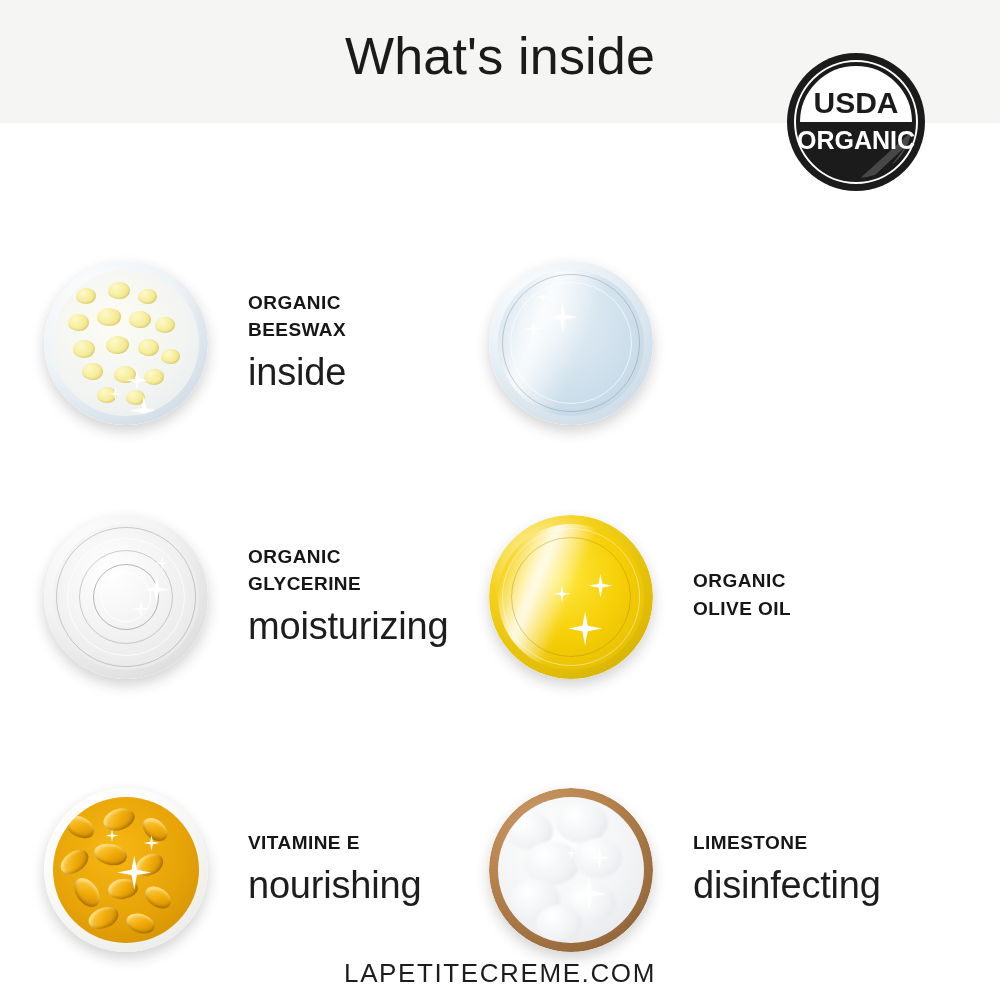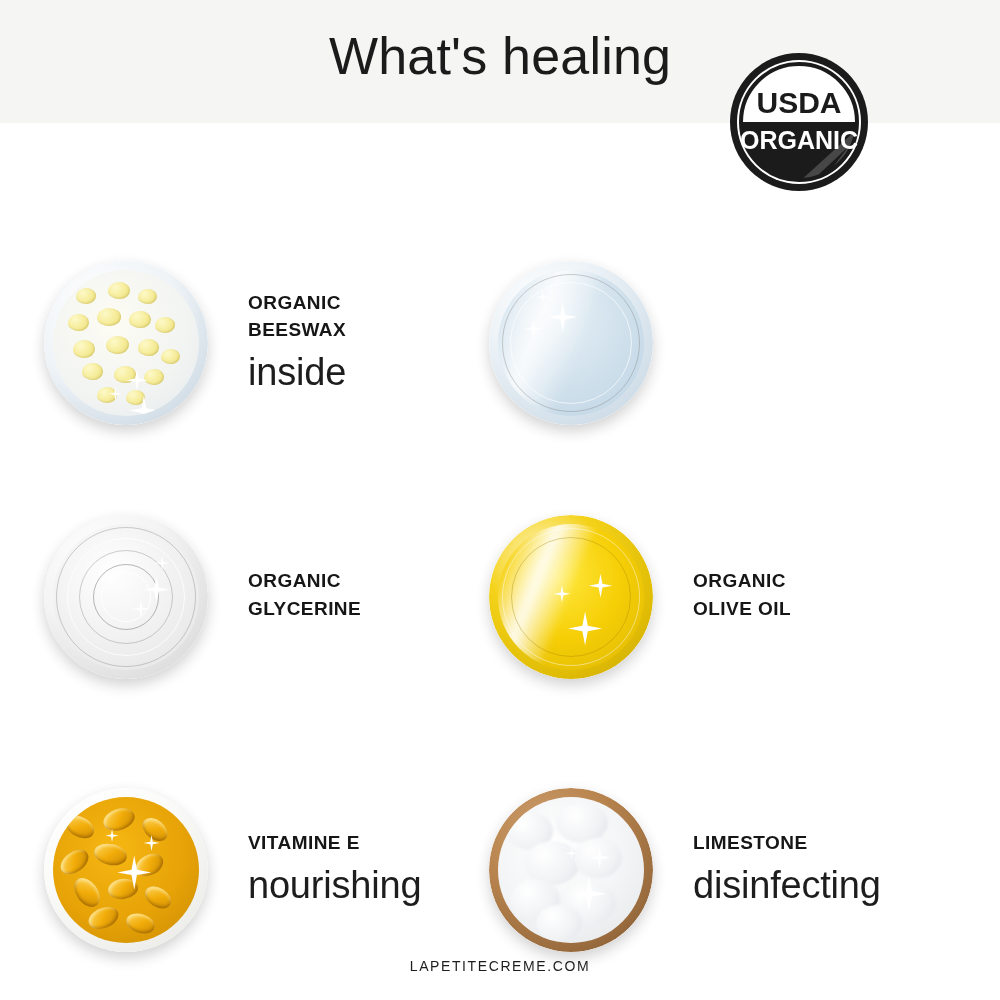--- a/index.html
+++ b/index.html
@@ -33,21 +33,21 @@
     font-size: 52px;
     font-weight: 400;
     color: #1b1b1b;
     letter-spacing: 0.2px;
     font-family: "Liberation Sans", sans-serif;
   }
 
   
   .usda-badge {
     position: absolute;
-    left: 728px;
+    left: 785px;
     top: 51px;
     width: 142px;
     height: 142px;
   }
   .usda-badge svg { display: block; width: 142px; height: 142px; }
 
   
   .grid {
     position: absolute;
     left: 0;
@@ -186,32 +186,32 @@
     letter-spacing: -0.2px;
   }
 
   
   .footer {
     position: absolute;
     left: 0;
     top: 958px;
     width: 1000px;
     text-align: center;
-    font-size: 14px;
+    font-size: 26px;
     font-weight: 300;
     letter-spacing: 1.6px;
     color: #1d1d1d;
   }
 </style>
 </head>
 <body>
 
 <div class="header-band"></div>
 
-<div class="page-title">What's healing</div>
+<div class="page-title">What's inside</div>
 
 <div class="usda-badge">
   <svg viewBox="0 0 142 142" xmlns="http://www.w3.org/2000/svg">
     <defs>
       <clipPath id="seal-clip">
           <circle cx="71" cy="71" r="58"></circle>
         </clipPath>
     </defs>
     <circle cx="71" cy="71" r="69" fill="#1b1b1b"></circle>
     <circle cx="71" cy="71" r="62" fill="#ffffff"></circle>
@@ -294,20 +294,21 @@
           <div class="ring" style="inset:48px;border-color:rgba(255,255,255,0.9);"></div>
           <div class="spark" style="left:62%;top:36%;width:26px;height:26px;"></div>
           <div class="spark" style="left:54%;top:52%;width:18px;height:18px;"></div>
           <div class="spark" style="left:70%;top:22%;width:14px;height:14px;"></div>
         </div>
       </div>
     </div>
     <div class="txt">
       <div class="ing-name">ORGANIC
 GLYCERINE</div>
+      <div class="ing-benefit">moisturizing</div>
     </div>
   </div>
 
   <div class="cell c3">
     <div class="bowl-wrap">
       <div class="bowl bowl-oliveoil">
         <div class="rim"></div>
         <div class="inner">
           <div class="sheen" style="left:-4%;width:48%;background:linear-gradient(90deg, rgba(255,255,255,0.1), rgba(255,255,255,0.92), rgba(255,255,255,0.08));"></div>
           <div class="ring" style="inset:4px;border-color:rgba(255,255,255,0.45);"></div>

